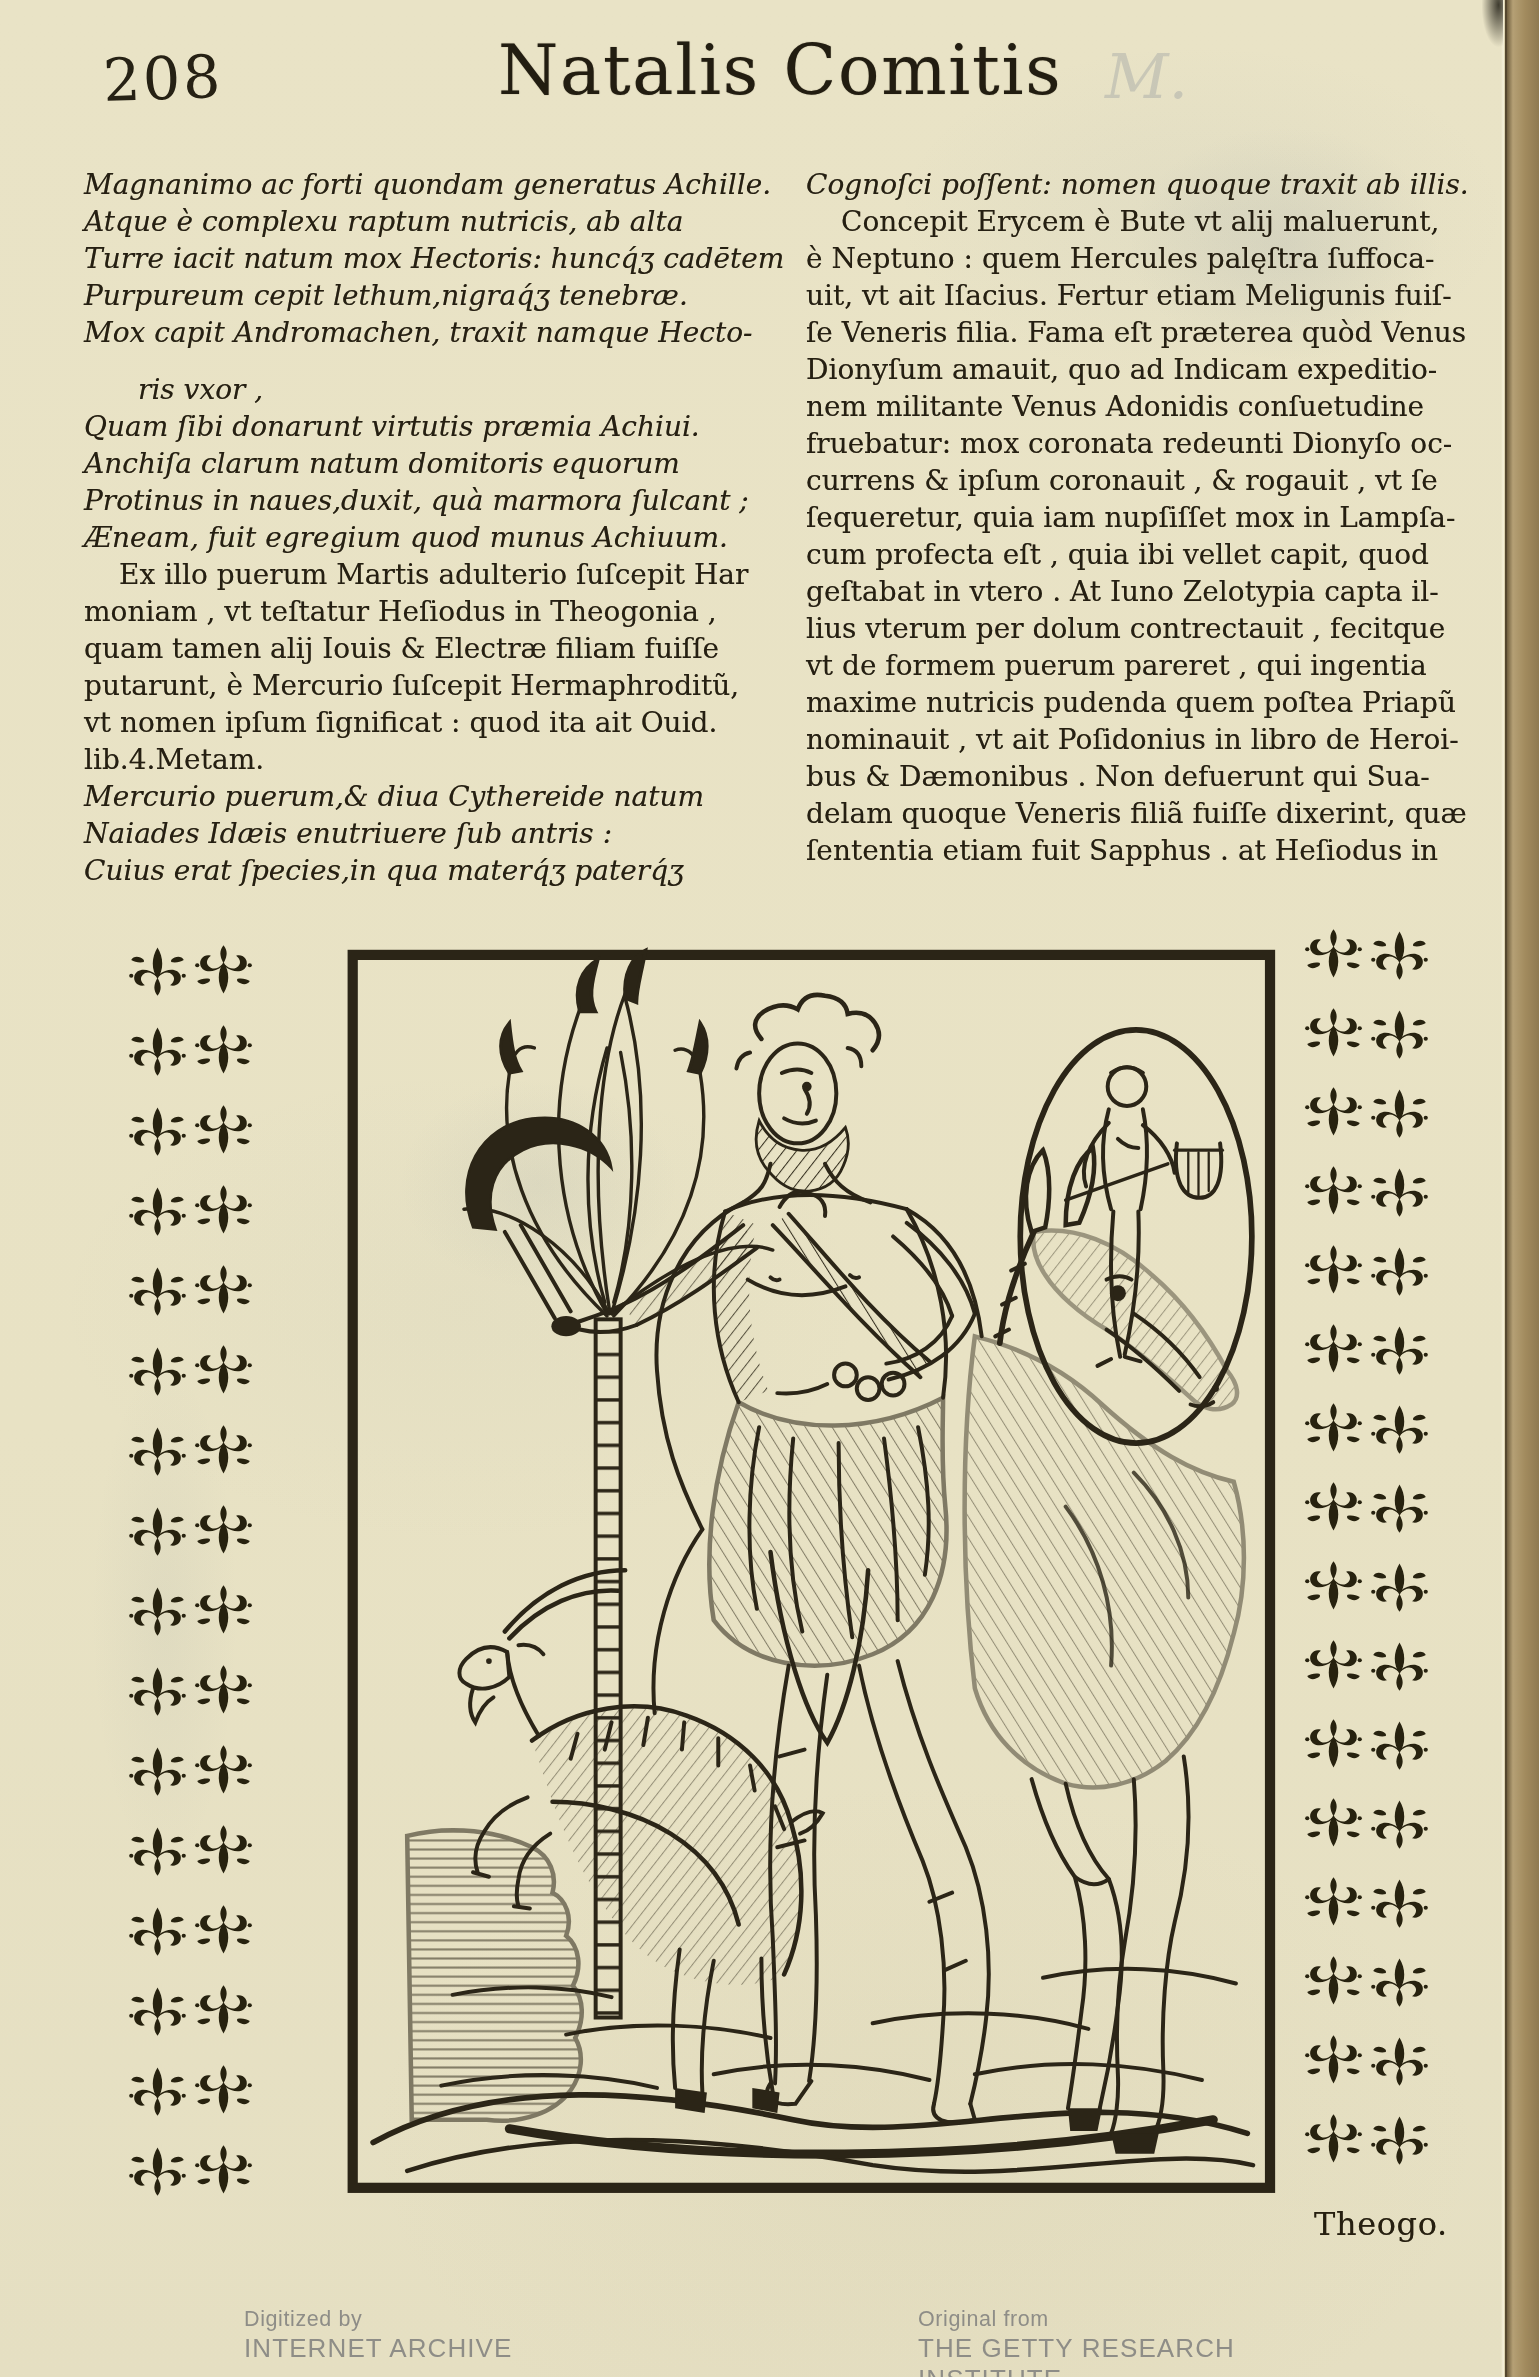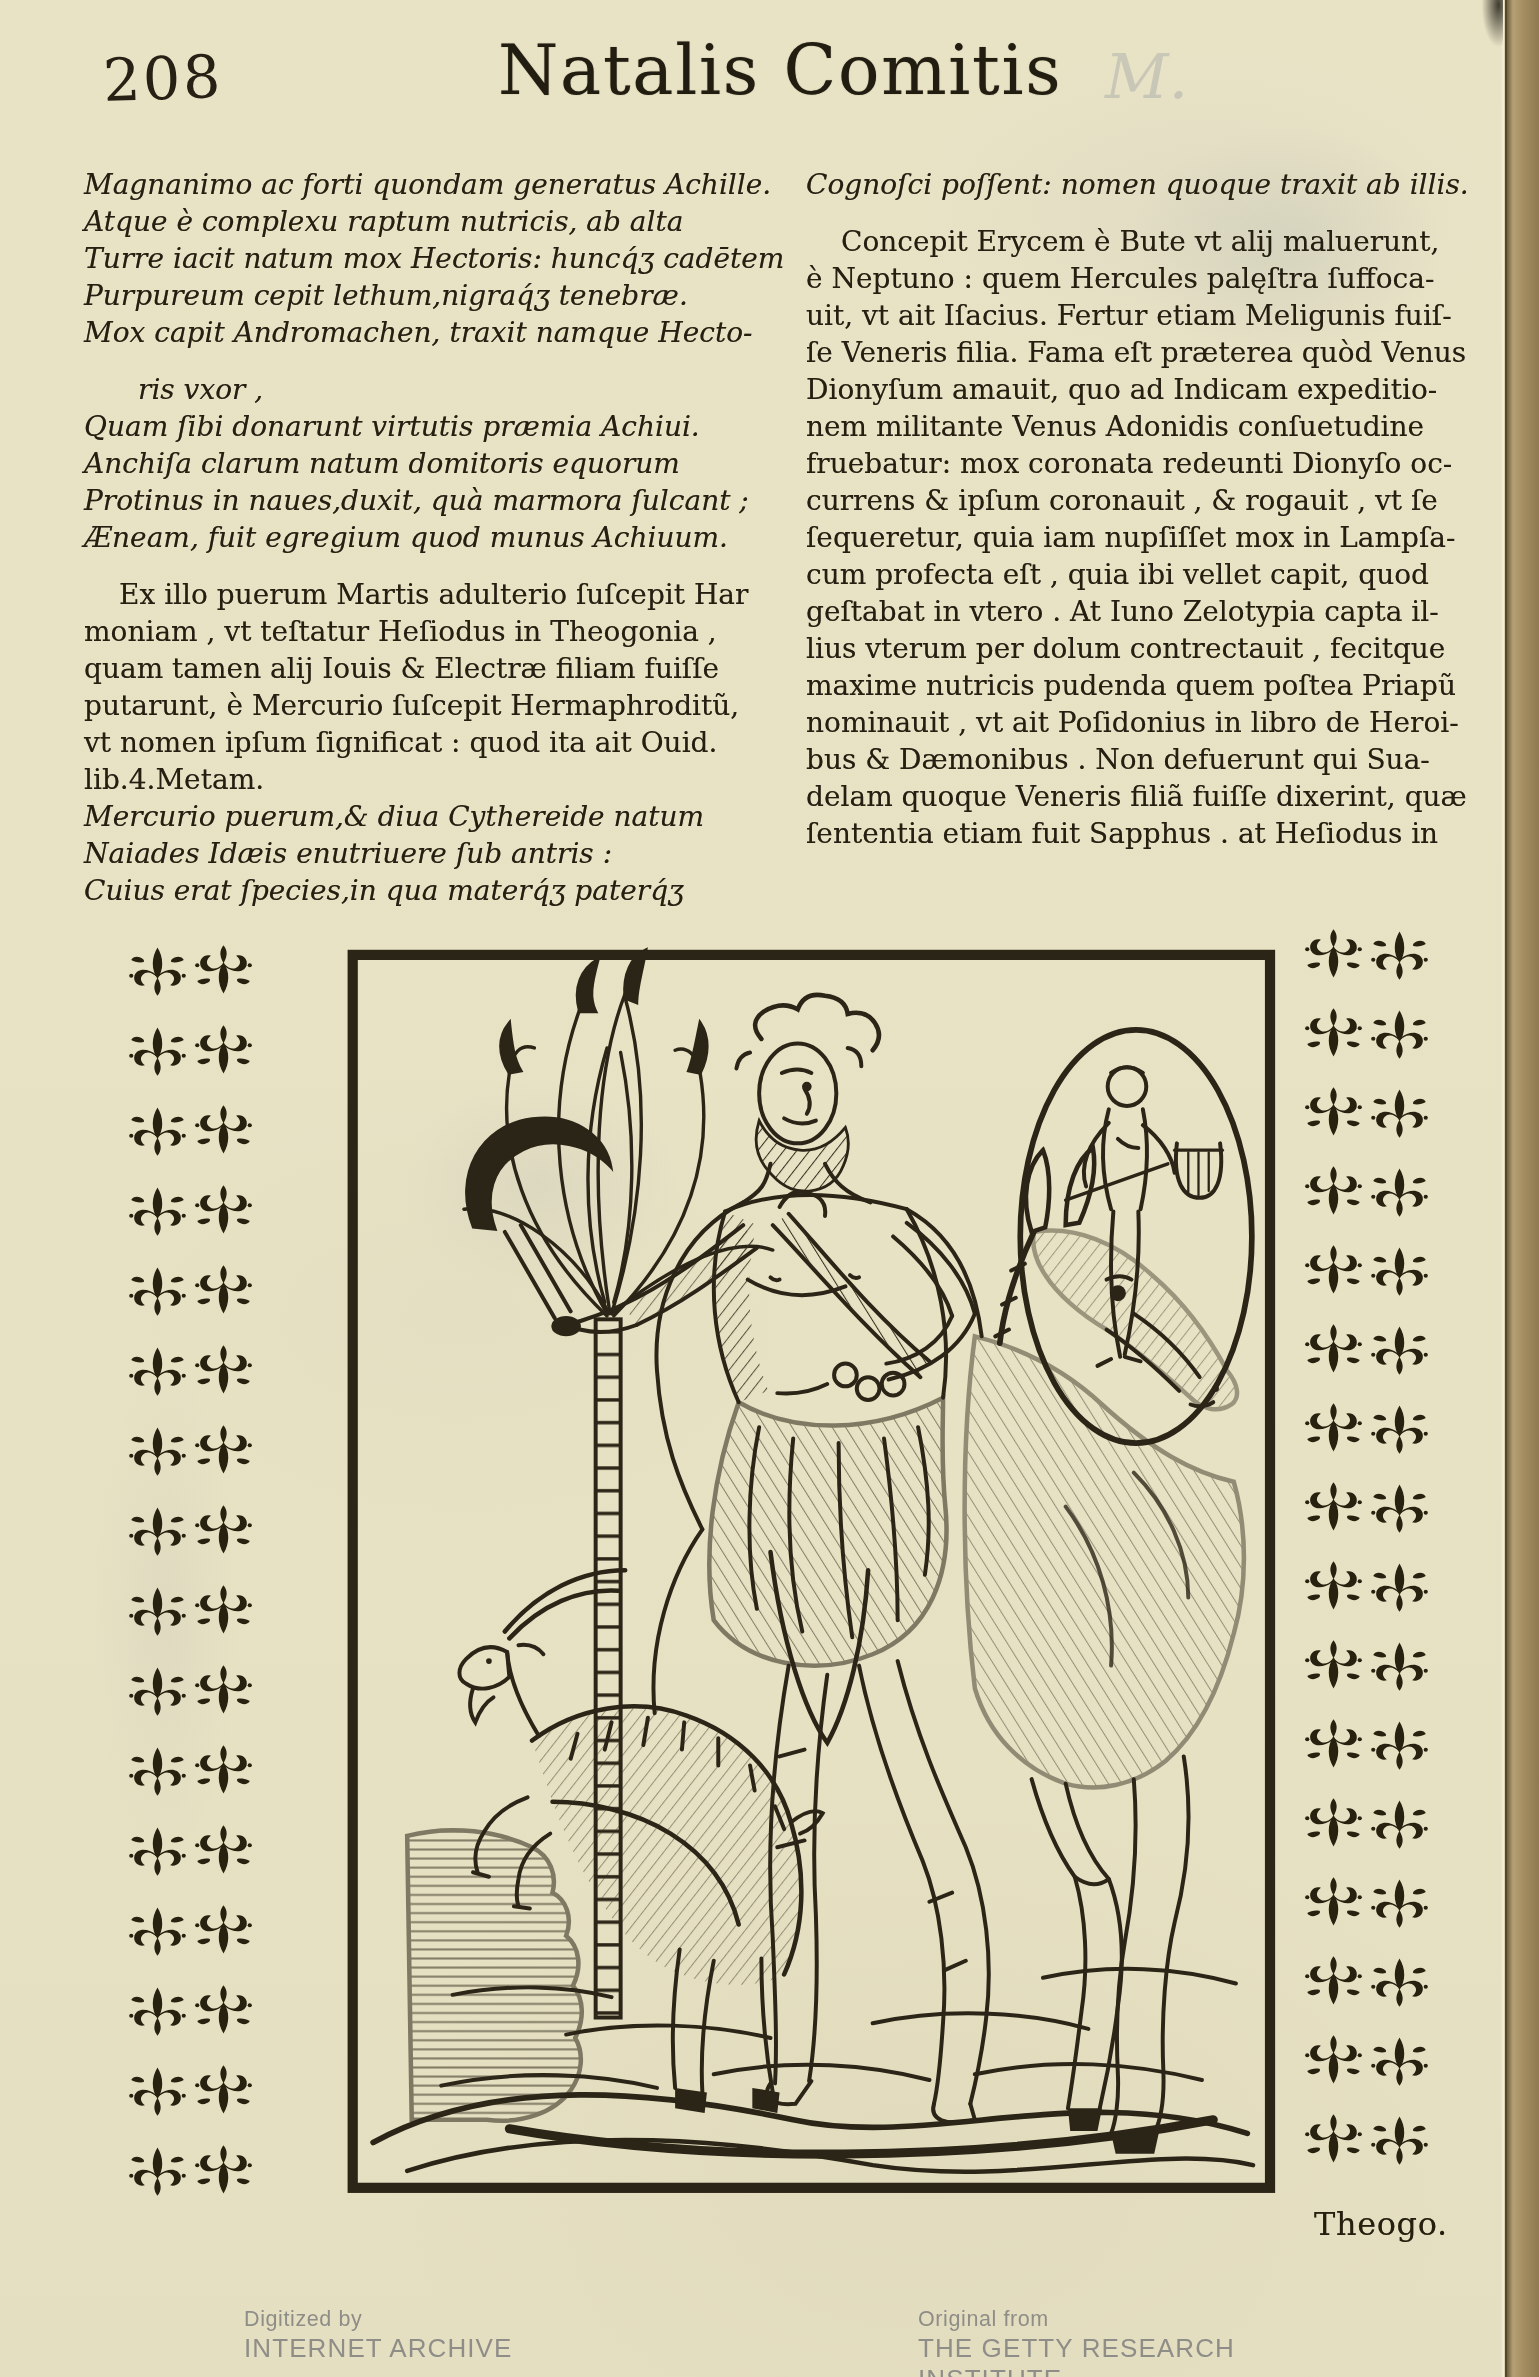--- a/index.html
+++ b/index.html
@@ -28,21 +28,21 @@
   .ghost-m{position:absolute;left:1105px;top:40px;font-size:62px;font-style:italic;
     color:rgba(90,105,130,.22);}
 
   
   .col{position:absolute;top:166px;width:714px;font-size:28px;line-height:37px;
     color:#251f12;text-shadow:0 0 0.6px rgba(35,28,10,.5);}
   .col .ln{white-space:nowrap;height:37px;}
   .col-left{left:84px;}
   .col-right{left:806px;width:731px;}
   .it{font-style:italic;}
-  .ind1{padding-left:35px;margin-top:20px;}
+  .ind1{padding-left:35px;}
   .ind2{padding-left:54px;margin-top:20px;}
 
   
   .orn-col{position:absolute;display:flex;flex-direction:column;}
   .orn-left{left:126px;top:930px;}
   .orn-right{left:1302px;top:915px;}
   .orn-row{display:flex;gap:3.4px;height:80px;align-items:center;}
   .orn-right .orn-row{height:79px;}
   .fl{width:63px;height:59px;}
   .fl.rot{transform:rotate(180deg);}
@@ -131,20 +131,21 @@
     <div class="ln">uit, vt ait Iſacius. Fertur etiam Meligunis fuiſ-</div>
     <div class="ln">ſe Veneris filia. Fama eſt præterea quòd Venus</div>
     <div class="ln">Dionyſum amauit, quo ad Indicam expeditio-</div>
     <div class="ln">nem militante Venus Adonidis conſuetudine</div>
     <div class="ln">fruebatur: mox coronata redeunti Dionyſo oc-</div>
     <div class="ln">currens &amp;  ipſum coronauit , &amp; rogauit , vt ſe</div>
     <div class="ln">ſequeretur, quia iam nupſiſſet mox in Lampſa-</div>
     <div class="ln">cum profecta eſt , quia ibi vellet capit, quod</div>
     <div class="ln">geſtabat in vtero . At Iuno Zelotypia capta il-</div>
     <div class="ln">lius vterum per dolum contrectauit , fecitque</div>
+    <div class="ln">vt de formem puerum pareret , qui ingentia</div>
     <div class="ln">maxime nutricis pudenda quem poſtea Priapũ</div>
     <div class="ln">nominauit , vt ait Poſidonius in libro de Heroi-</div>
     <div class="ln">bus &amp; Dæmonibus . Non defuerunt qui Sua-</div>
     <div class="ln">delam quoque Veneris filiã fuiſſe dixerint, quæ</div>
     <div class="ln">ſententia etiam fuit Sapphus . at Heſiodus in</div>
   </div>
 
   <div class="orn-col orn-left">
     <div class="orn-row">
       <svg class="fl" viewBox="0 0 112 104" width="63" height="59">

